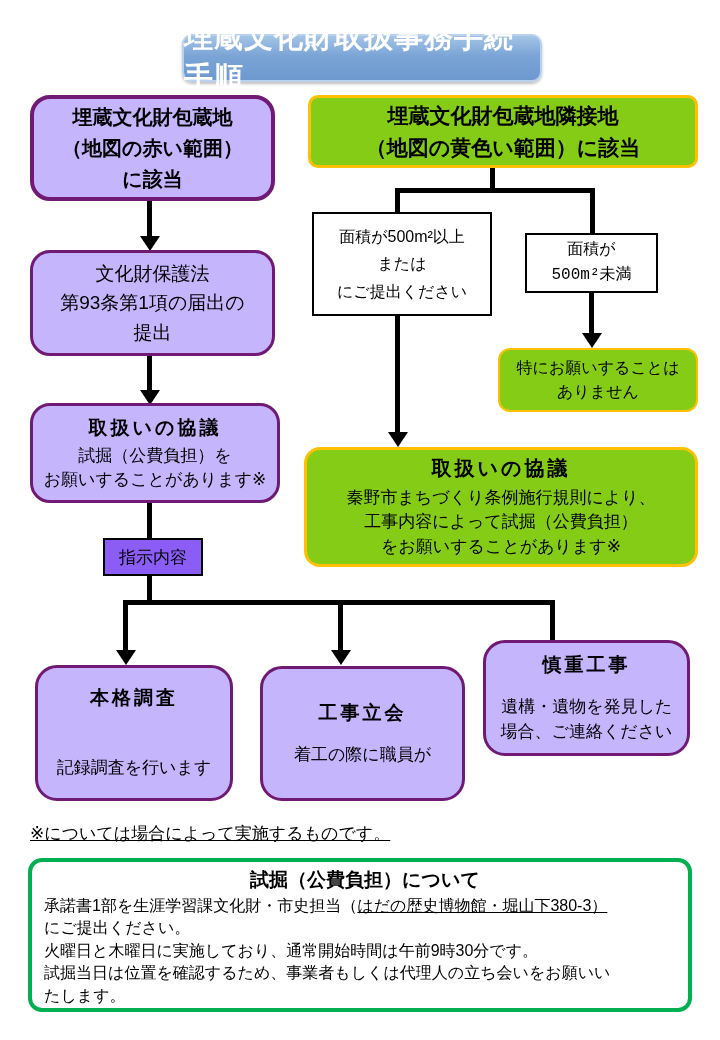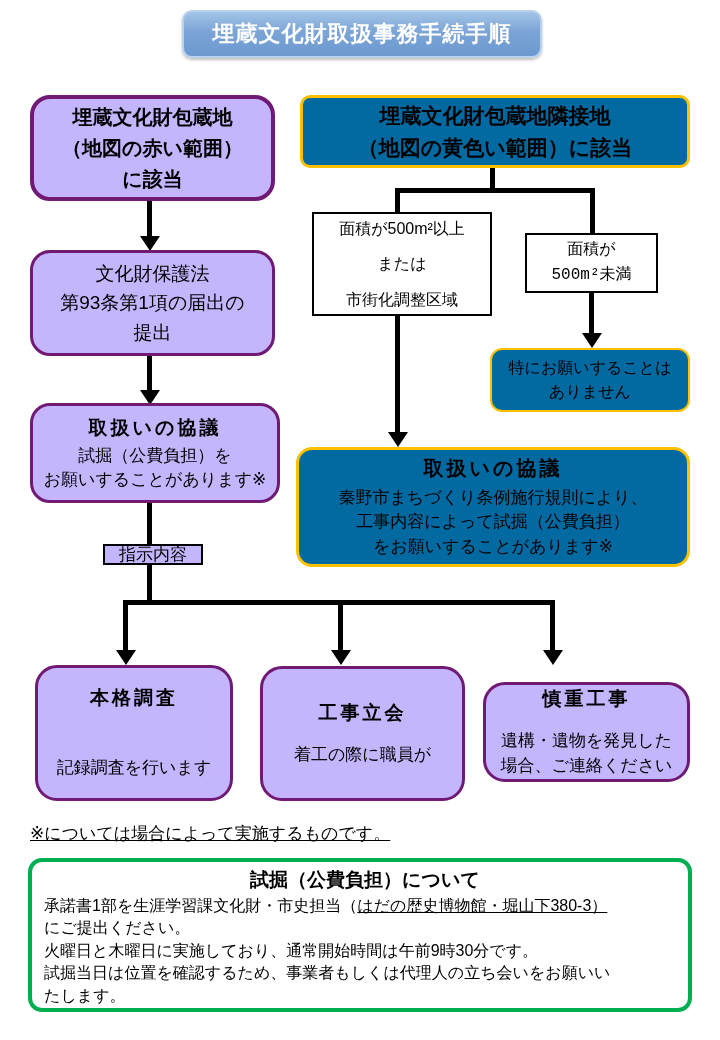--- a/index.html
+++ b/index.html
@@ -7,60 +7,60 @@
     width:720px;height:1040px;position:relative;background:#ffffff;
     font-family:"Liberation Sans","DejaVu Sans",sans-serif;color:#000;
     overflow:hidden;
   }
   .box{
     position:absolute;box-sizing:border-box;
     display:flex;flex-direction:column;justify-content:center;align-items:center;
     text-align:center;
   }
   .pink{background:#c4b5fd;border:3px solid #701a75;border-radius:20px;}
-  .yellow{background:#0369a1;border:3px solid #ffc000;border-radius:12px;}
+  .yellow{background:#84cc16;border:3px solid #ffc000;border-radius:12px;margin-left:8px;}
   .whitebox{background:#ffffff;border:2px solid #000;border-radius:0;}
   .vline{position:absolute;width:5px;background:#000;}
   .hline{position:absolute;height:5px;background:#000;}
   .ahead{
     position:absolute;width:0;height:0;
     border-left:10px solid transparent;border-right:10px solid transparent;
     border-top:15px solid #000;
   }
   .title-btn{
-    position:absolute;left:182px;top:10px;width:356px;height:44px;
+    position:absolute;left:182px;top:34px;width:356px;height:44px;
     background:linear-gradient(180deg,#a3c4e6 0%,#7ba4d6 45%,#6d99d0 100%);
     border:2px solid #b9d1ec;border-radius:10px;
     box-shadow:0 2px 3px rgba(0,0,0,0.25);
     display:flex;align-items:center;justify-content:center;
-    color:#fff;font-weight:bold;font-size:22px;letter-spacing:1px;
+    color:#fff;font-weight:bold;font-size:29px;letter-spacing:1px;
   }
   .b1{left:30px;top:95px;width:245px;height:106px;border-width:4px;
       font-size:20px;font-weight:bold;line-height:1.55;}
   .yhead{left:300px;top:95px;width:390px;height:73px;
       font-size:21px;font-weight:bold;line-height:1.5;border-radius:10px;}
   .b2{left:30px;top:250px;width:245px;height:106px;font-size:19px;line-height:1.55;}
   .b3{left:30px;top:403px;width:250px;height:100px;}
   .b3 .t{font-size:19px;font-weight:bold;letter-spacing:3px;margin-bottom:3px;}
   .b3 .s{font-size:17px;line-height:1.4;}
-  .lblbox{left:103px;top:538px;width:100px;height:21px;background:#c4b5fd;
-      border:2px solid #000;font-size:17px;z-index:5;margin-top:6px;}
-  .condL{left:312px;top:212px;width:180px;height:104px;font-size:16px;line-height:1.7;gap:8px;}
+  .lblbox{left:103px;top:538px;width:100px;height:38px;background:#8b5cf6;
+      border:2px solid #000;font-size:17px;z-index:5;}
+  .condL{left:312px;top:212px;width:180px;height:104px;font-size:16px;line-height:1.7;}
   .condS{left:525px;top:233px;width:133px;height:60px;font-size:16px;line-height:1.55;font-family:Liberation Mono, monospace;}
   .noact{left:490px;top:348px;width:200px;height:64px;font-size:16px;line-height:1.5;
       border-width:2px;text-align:center;}
   .ycouncil{left:296px;top:447px;width:394px;height:120px;border-radius:16px;}
   .ycouncil .t{font-size:20px;font-weight:bold;letter-spacing:3px;margin-bottom:4px;}
   .ycouncil .s{font-size:17px;line-height:1.45;}
   .outcome{border-radius:22px;}
   .outcome .t{font-size:19px;font-weight:bold;letter-spacing:3px;}
   .outcome .s{font-size:17px;line-height:1.5;margin-top:16px;}
   .oc1{left:35px;top:665px;width:198px;height:136px;gap:28px;}
   .oc2{left:260px;top:666px;width:205px;height:135px;}
-  .oc3{left:483px;top:682px;width:207px;height:100px;}
+  .oc3{left:483px;top:640px;width:207px;height:116px;text-align:right;}
   .note{
     position:absolute;left:30px;top:822px;font-size:17px;
     text-decoration:underline;white-space:nowrap;
   }
   .greenbox{
     position:absolute;left:28px;top:858px;width:664px;height:154px;
     border:4px solid #00b050;border-radius:14px;background:#fff;
     box-sizing:border-box;padding:5px 2px 0 12px;
   }
   .greenbox .gt{font-size:19px;font-weight:bold;text-align:center;margin-bottom:2px;}
@@ -122,21 +122,21 @@
 <div class="box lblbox">指示内容</div>
 
 <div class="box yellow yhead">
   <div>埋蔵文化財包蔵地隣接地</div>
   <div>（地図の黄色い範囲）に該当</div>
 </div>
 
 <div class="box whitebox condL">
   <div>面積が500m²以上</div>
   <div>または</div>
-  <div>市街化調整区域</div>
+  <div>にご提出ください</div>
 </div>
 
 <div class="box whitebox condS">
   <div>面積が</div>
   <div>500m²未満</div>
 </div>
 
 <div class="box yellow noact">
   <div>特にお願いすることは</div>
   <div>ありません</div>

